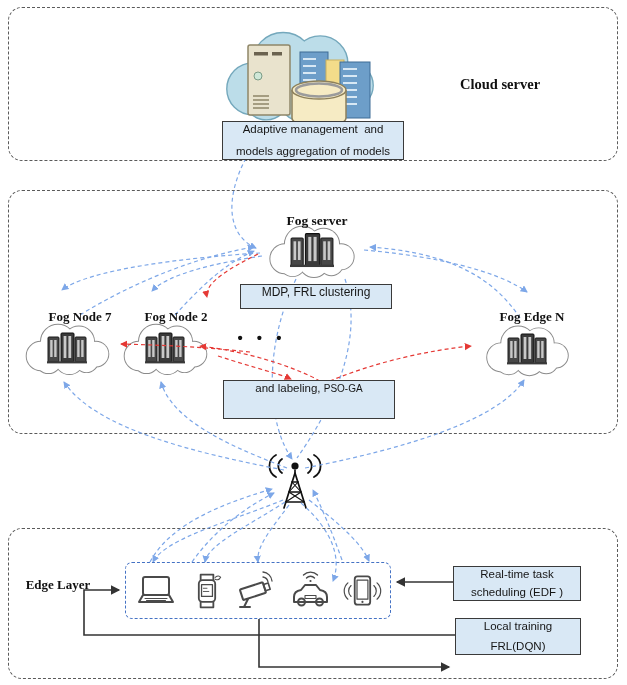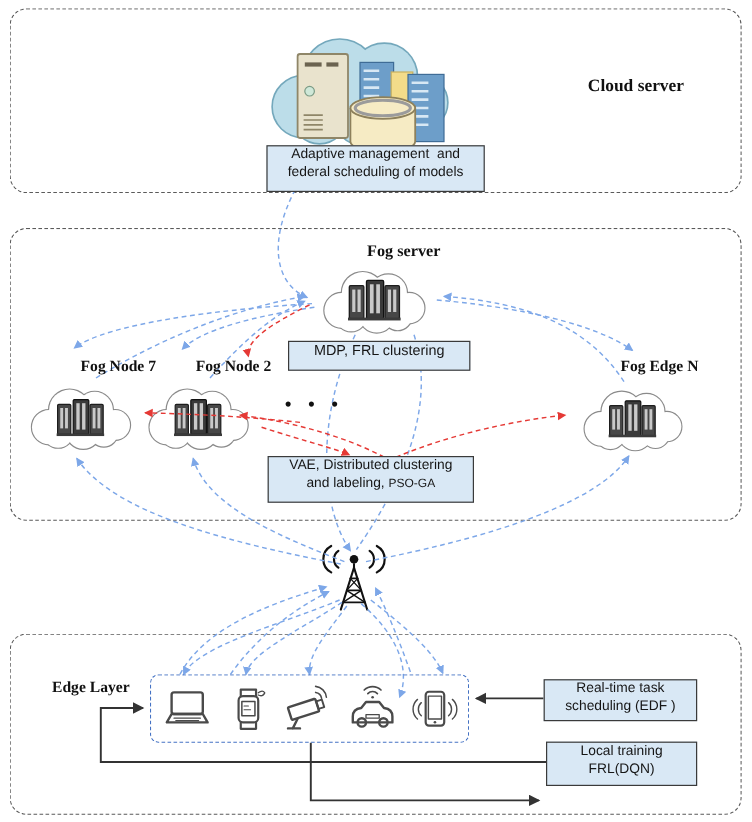--- a/index.html
+++ b/index.html
@@ -9,31 +9,31 @@
   }
   .layer{
     position:absolute;border:1.5px dashed #5a5a5a;border-radius:14px;background:transparent;
   }
   #layer-cloud{left:8px;top:7px;width:608px;height:152px;}
   #layer-fog{left:8px;top:190px;width:608px;height:242px;}
   #layer-edge{left:8px;top:528px;width:608px;height:149px;}
   svg.overlay{position:absolute;left:0;top:0;width:627px;height:685px;}
   .serif-label{
     position:absolute;font-family:"Liberation Serif",serif;font-weight:bold;color:#111;
-    text-align:right;white-space:nowrap;
+    text-align:center;white-space:nowrap;margin-top:12px;
   }
   #cloud-server-label{left:430px;top:64px;width:140px;font-size:14.5px;}
   #fog-server-label{left:267px;top:201px;width:100px;font-size:13.5px;}
   #fog-node-1-label{left:30px;top:297px;width:100px;font-size:13px;}
   #fog-node-2-label{left:126px;top:297px;width:100px;font-size:13px;}
   #fog-node-n-label{left:482px;top:297px;width:100px;font-size:13px;}
   #edge-layer-label{left:8px;top:565px;width:100px;font-size:13px;}
   .info-box{
     position:absolute;background:#d9e8f5;border:1.4px solid #3a3a3a;color:#161616;
-    display:flex;flex-direction:column;align-items:center;justify-content:flex-start;
+    display:flex;flex-direction:column;align-items:center;justify-content:space-between;
     font-size:11.5px;line-height:1.28;text-align:center;white-space:pre-wrap;
   }
   #adaptive-box{left:222px;top:121px;width:180px;height:37px;}
   #mdp-box{left:240px;top:284px;width:150px;height:23px;font-size:12px;}
   #vae-box{left:223px;top:380px;width:170px;height:37px;}
   #realtime-box{left:453px;top:566px;width:126px;height:33px;}
   #local-box{left:455px;top:618px;width:124px;height:35px;}
   #prep-box{left:455px;top:656px;width:124px;height:22px;font-size:12px;}
   .small-txt{font-size:10px;}
   #ellipsis{
@@ -205,27 +205,26 @@
   <div class="serif-label" id="cloud-server-label">Cloud server</div>
   <div class="serif-label" id="fog-server-label">Fog server</div>
   <div class="serif-label" id="fog-node-1-label">Fog Node 7</div>
   <div class="serif-label" id="fog-node-2-label">Fog Node 2</div>
   <div class="serif-label" id="fog-node-n-label">Fog Edge N</div>
   <div class="serif-label" id="edge-layer-label">Edge Layer</div>
   <div id="ellipsis">• • •</div>
 
   <div class="info-box" id="adaptive-box">
     <span>Adaptive management  and</span>
-    <span>federal scheduling of models</span>
+    <span>models aggregation of models</span>
   </div>
   <div class="info-box" id="mdp-box">
     <span>MDP, FRL clustering</span>
   </div>
   <div class="info-box" id="vae-box">
-    <span>VAE, Distributed clustering</span>
     <span><span>and labeling, </span><span class="small-txt">PSO-GA</span></span>
   </div>
   <div class="info-box" id="realtime-box">
     <span>Real-time task</span>
     <span>scheduling (EDF )</span>
   </div>
   <div class="info-box" id="local-box">
     <span>Local training</span>
     <span>FRL(DQN)</span>
   </div>

